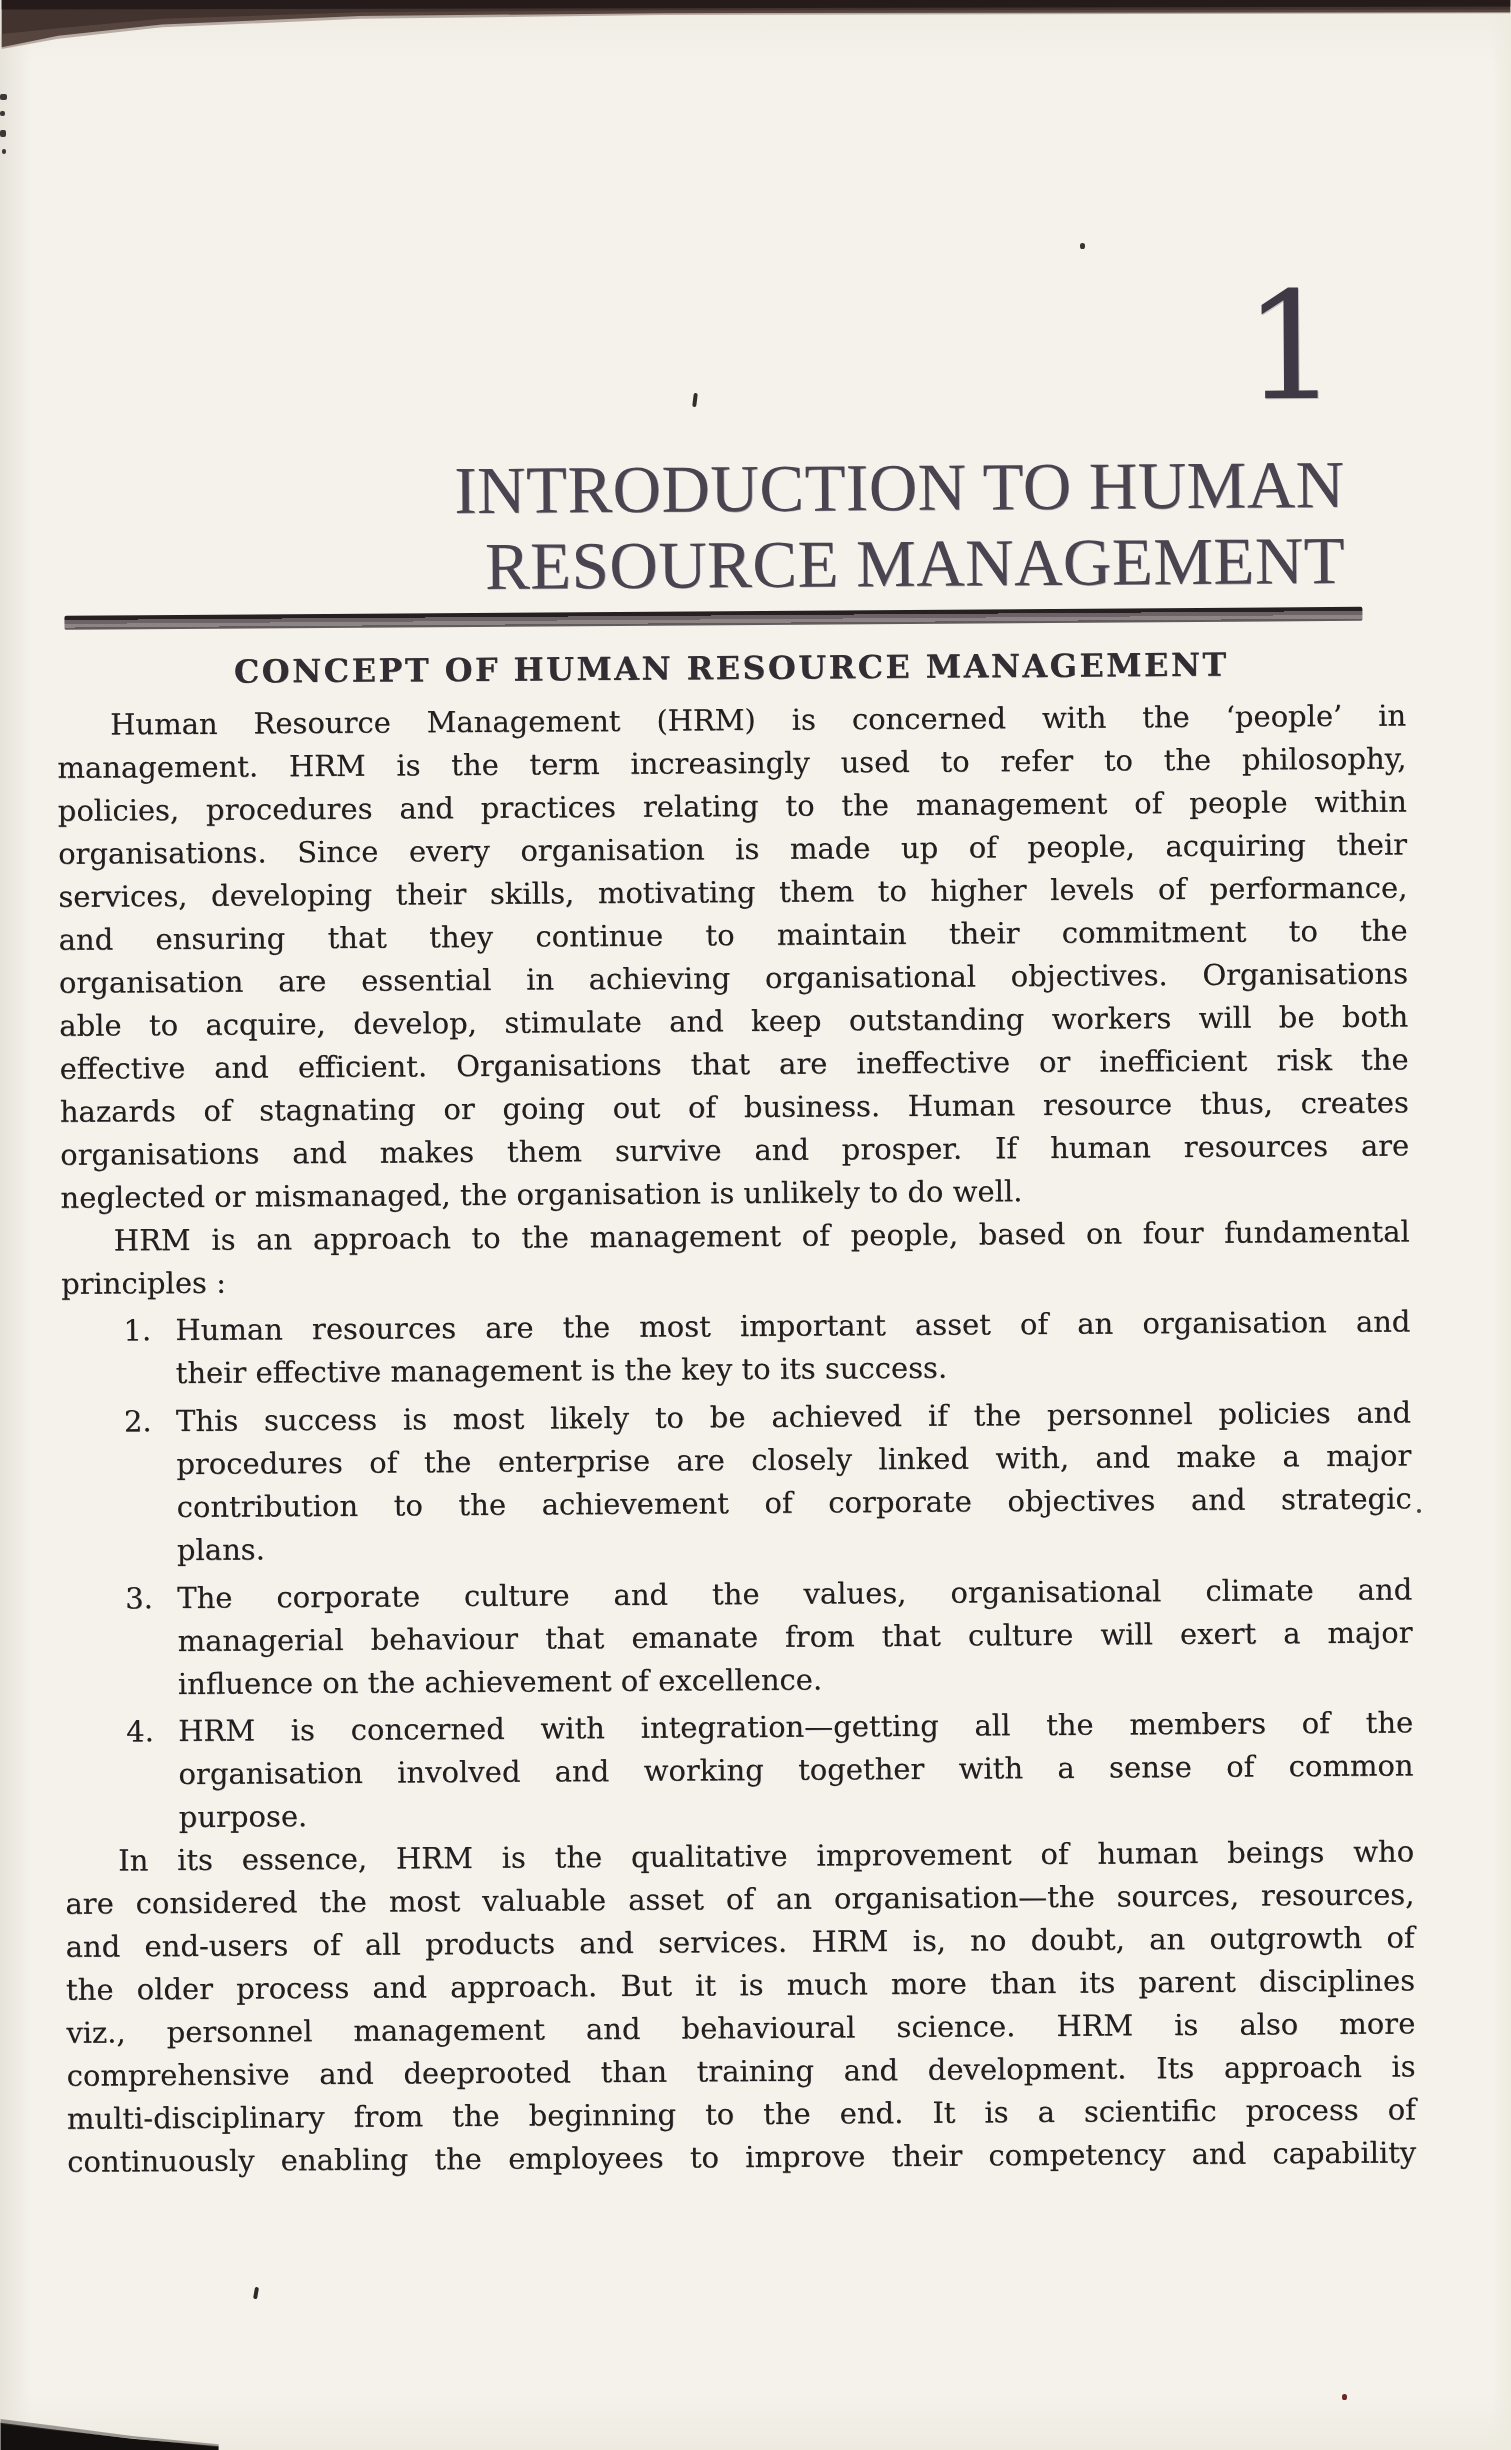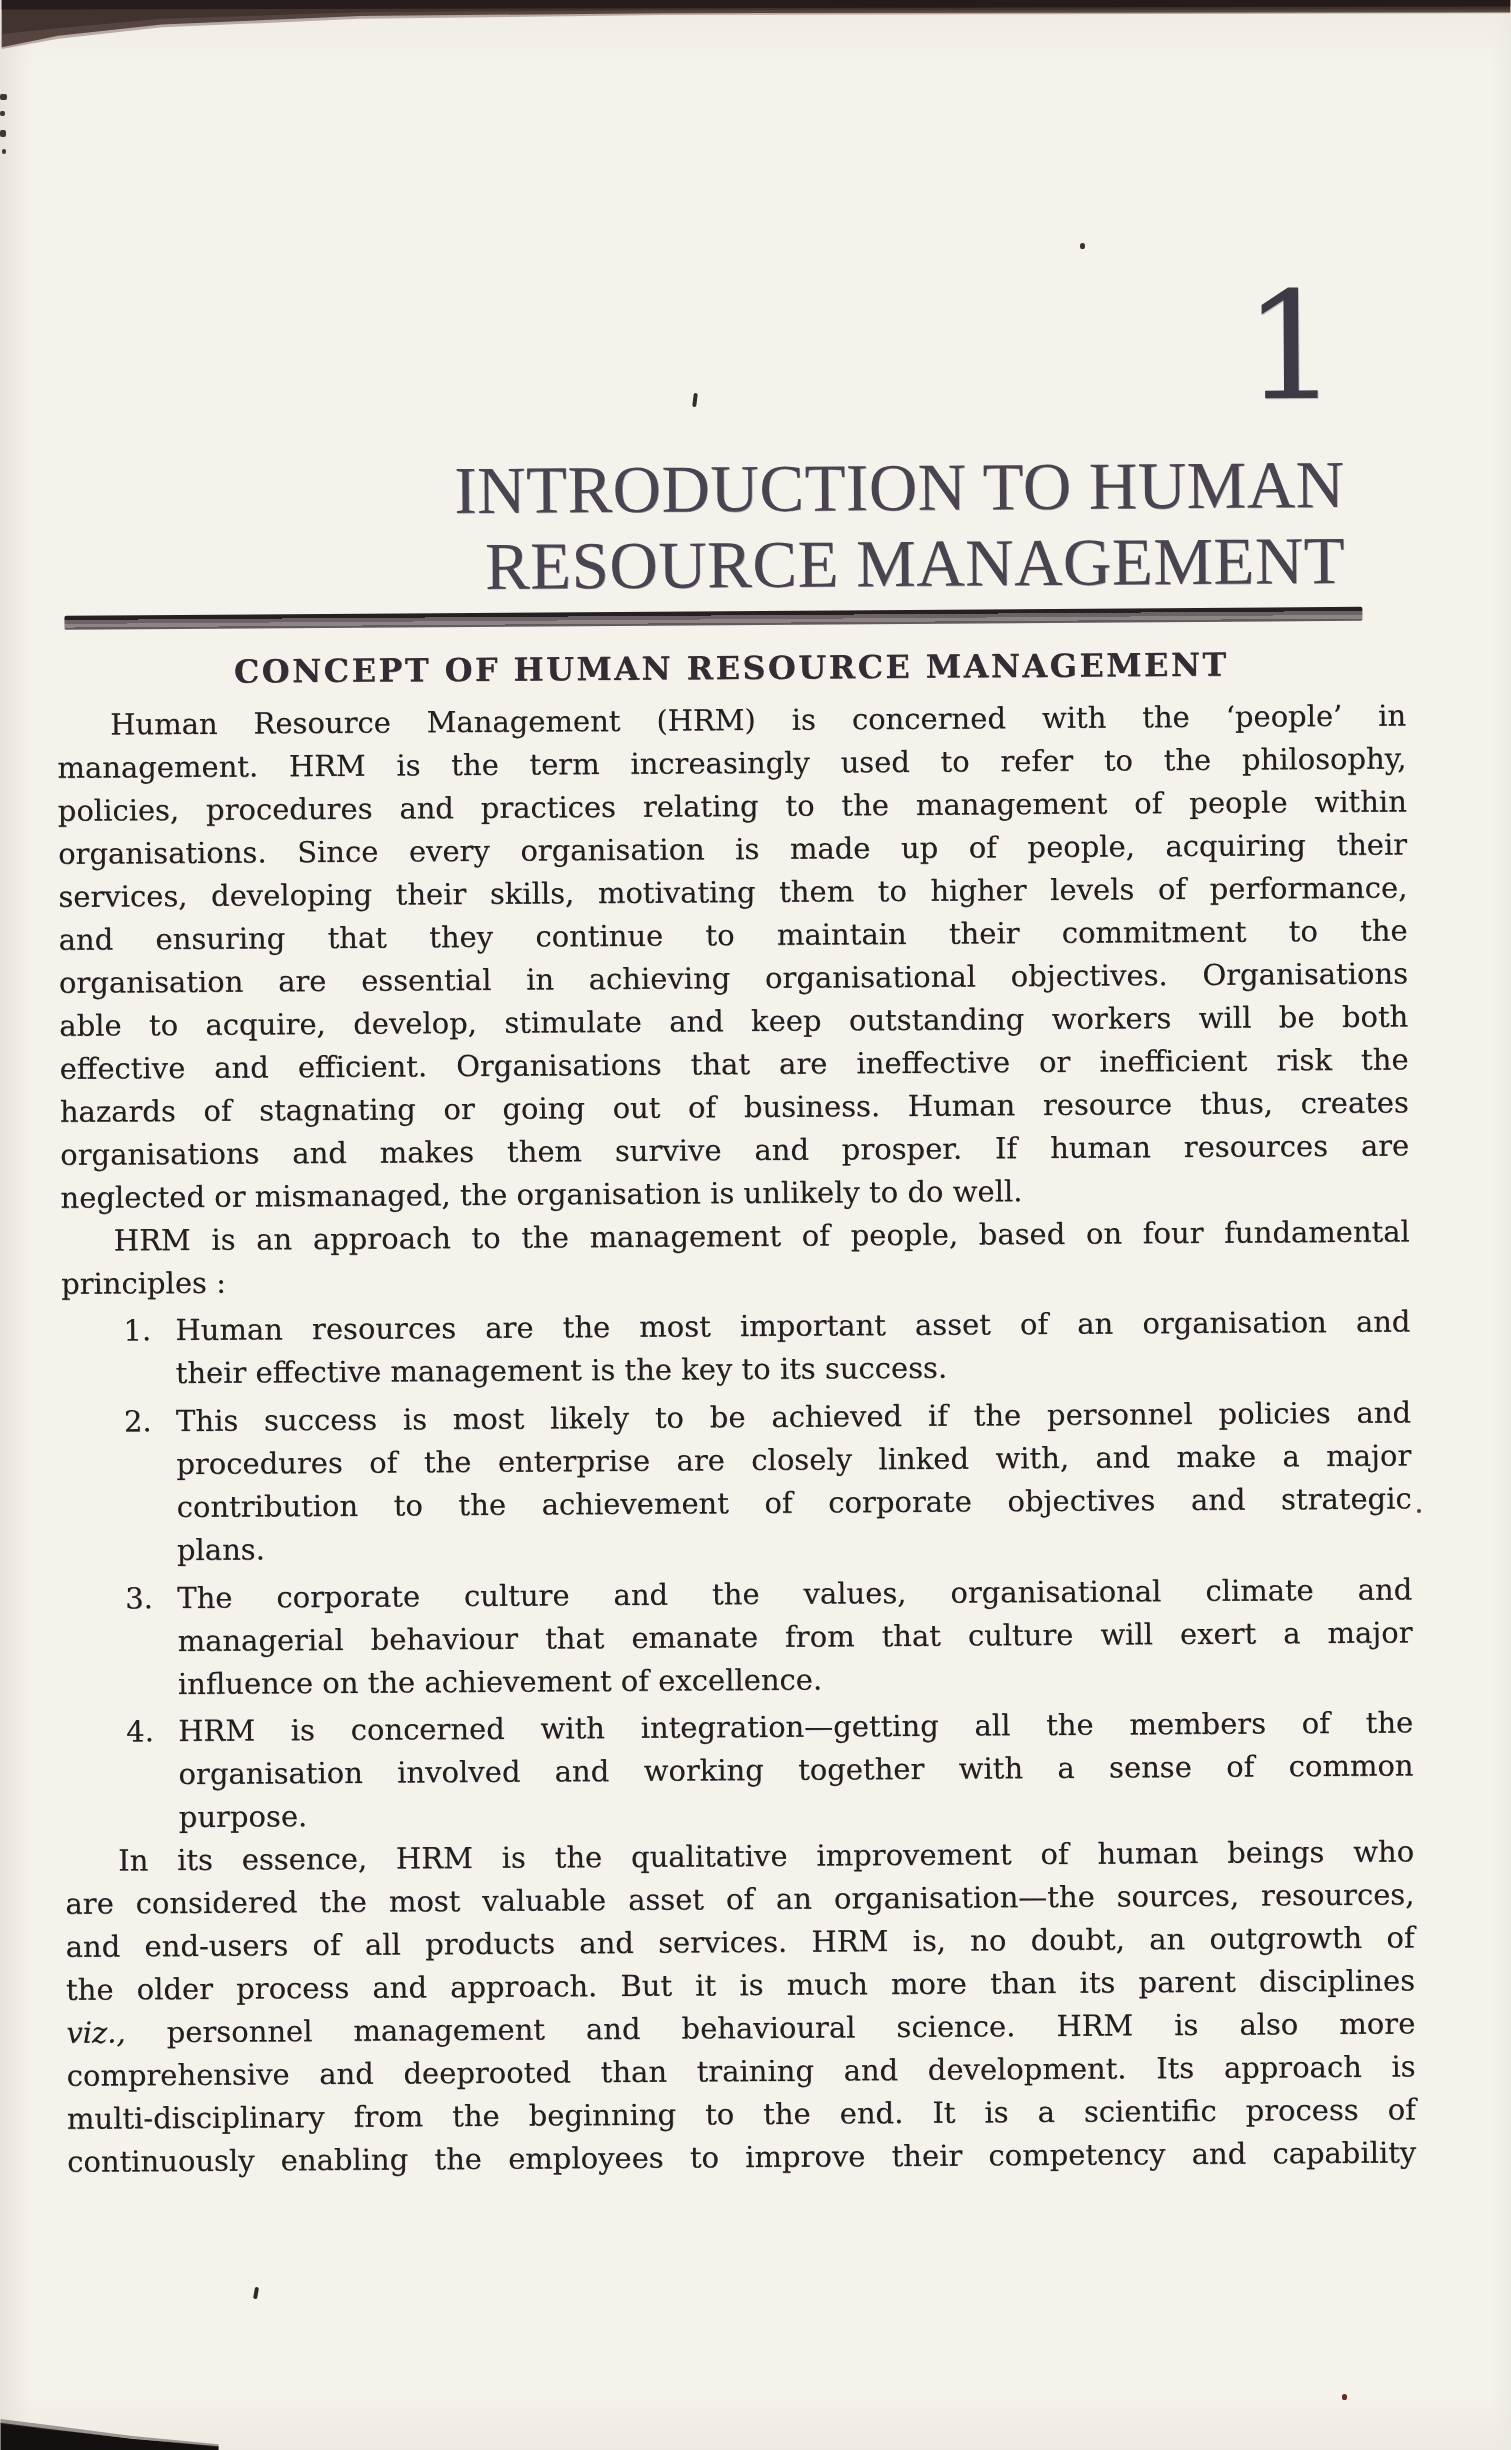--- a/index.html
+++ b/index.html
@@ -142,21 +142,21 @@
             <div class="tline">organisation involved and working together with a sense of common</div>
             <div class="tline tline-last">purpose.</div>
           </div>
       </div>
 
       <div class="para cont">
           <div class="tline">In its essence, HRM is the qualitative improvement of human beings who</div>
           <div class="tline">are considered the most valuable asset of an organisation—the sources, resources,</div>
           <div class="tline">and end-users of all products and services. HRM is, no doubt, an outgrowth of</div>
           <div class="tline">the older process and approach. But it is much more than its parent disciplines</div>
-          <div class="tline"><span style="font-style: italic;">viz.,</span><span> personnel management and behavioural science. HRM is also more</span></div>
+          <div class="tline"><span style="">viz.,</span><span> personnel management and behavioural science. HRM is also more</span></div>
           <div class="tline">comprehensive and deeprooted than training and development. Its approach is</div>
           <div class="tline">multi-disciplinary from the beginning to the end. It is a scientific process of</div>
           <div class="tline tline-last">continuously enabling the employees to improve their competency and capability</div>
         </div>
 
     </div>
   </div>
 </div>
 
 

